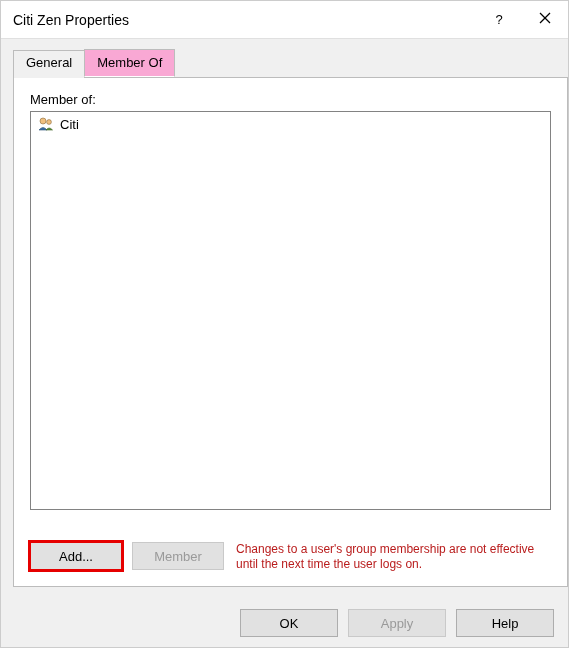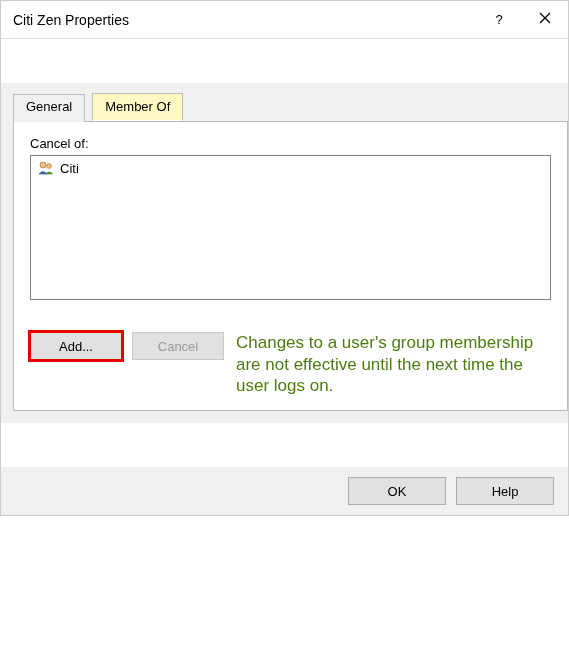--- a/index.html
+++ b/index.html
@@ -10,26 +10,25 @@
     body {
       margin: 0;
       padding: 0;
       background: #fff;
       width: 569px;
       height: 648px;
       overflow: hidden;
     }
     .window {
       width: 569px;
-      height: 516px;
+      height: 648px;
       background: #fff;
       border: 1px solid #ccc;
       display: flex;
       flex-direction: column;
-      gap: 44px;
     }
     .titlebar {
       height: 38px;
       display: flex;
       align-items: center;
       padding: 0 0 0 12px;
       border-bottom: 1px solid #e0e0e0;
       background: #fff;
     }
     .titlebar .title {
@@ -66,27 +65,26 @@
     .tab {
       padding: 4px 12px 5px 12px;
       background: #f0f0f0;
       border: 1px solid #bcbcbc;
       border-bottom: none;
       margin-right: -1px;
       position: relative;
       color: #000;
     }
     .tab.active {
-      background: #fef9c3;
+      background: #f9a8d4;
       border-bottom: 1px solid #fff;
       z-index: 3;
       top: -1px;
       padding-top: 5px;
       padding-bottom: 6px;
-      margin-left: 8px;
     }
     .tabpanel {
       flex: 1;
       background: #fff;
       border: 1px solid #bcbcbc;
       padding: 14px 16px 14px 16px;
       display: flex;
       flex-direction: column;
       position: relative;
       z-index: 1;
@@ -134,22 +132,22 @@
       color: #9a9a9a;
       border-color: #c9c9c9;
       background: #e1e1e1;
     }
     .btn.highlighted {
       outline: 3px solid #e60000;
       outline-offset: -1px;
     }
     .hint {
       flex: 1;
-      font-size: 17px;
-      color: #4d7c0f;
+      font-size: 12px;
+      color: #b91c1c;
       line-height: 1.25;
       padding-top: 0px;
       padding-left: 2px;
     }
     .bottom-bar {
       height: 48px;
       background: #f0f0f0;
       display: flex;
       justify-content: flex-end;
       align-items: center;
@@ -177,40 +175,41 @@
     </button>
   </div>
 
   <div class="content">
     <div class="tabstrip">
       <div class="tab">General</div>
       <div class="tab active">Member Of</div>
     </div>
 
     <div class="tabpanel">
-      <div class="label">Cancel of:</div>
+      <div class="label">Member of:</div>
       <div class="listbox">
         <div class="listitem">
           <span class="icon">
             <svg viewBox="0 0 18 18">
               <circle cx="6" cy="6" r="3" fill="#f0c080" stroke="#8a6a3a" stroke-width="0.6"></circle>
               <path d="M2 15 q4 -5 8 0 Z" fill="#3a6ea5" stroke="#284d74" stroke-width="0.6"></path>
               <circle cx="12" cy="7" r="2.4" fill="#f0c080" stroke="#8a6a3a" stroke-width="0.6"></circle>
               <path d="M9 15 q3 -4 6.5 0 Z" fill="#5a8f3a" stroke="#3d6327" stroke-width="0.6"></path>
             </svg>
           </span>
           <span>Citi</span>
         </div>
       </div>
 
       <div class="lower-row">
         <button class="btn highlighted">Add...</button>
-        <button class="btn disabled">Cancel</button>
+        <button class="btn disabled">Member</button>
         <div class="hint">Changes to a user's group membership are not effective until the next time the user logs on.</div>
       </div>
     </div>
   </div>
 
   <div class="bottom-bar">
     <button class="btn">OK</button>
+    <button class="btn disabled">Apply</button>
     <button class="btn">Help</button>
   </div>
 </div>
 
 </body></html>

